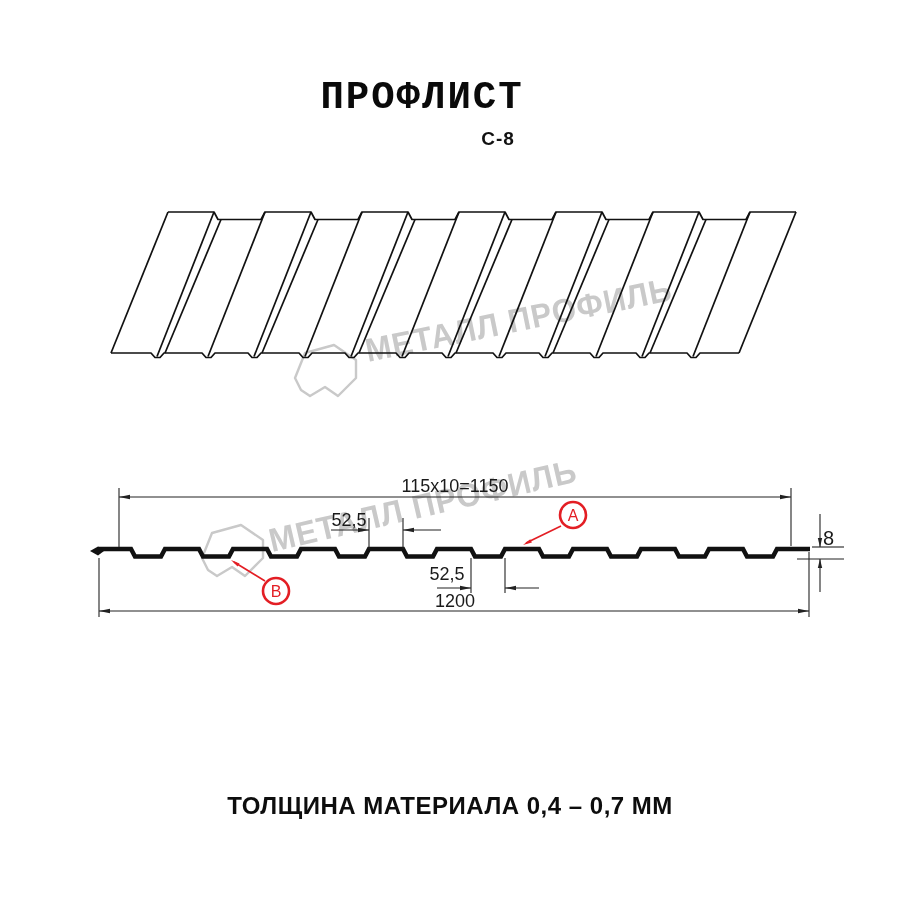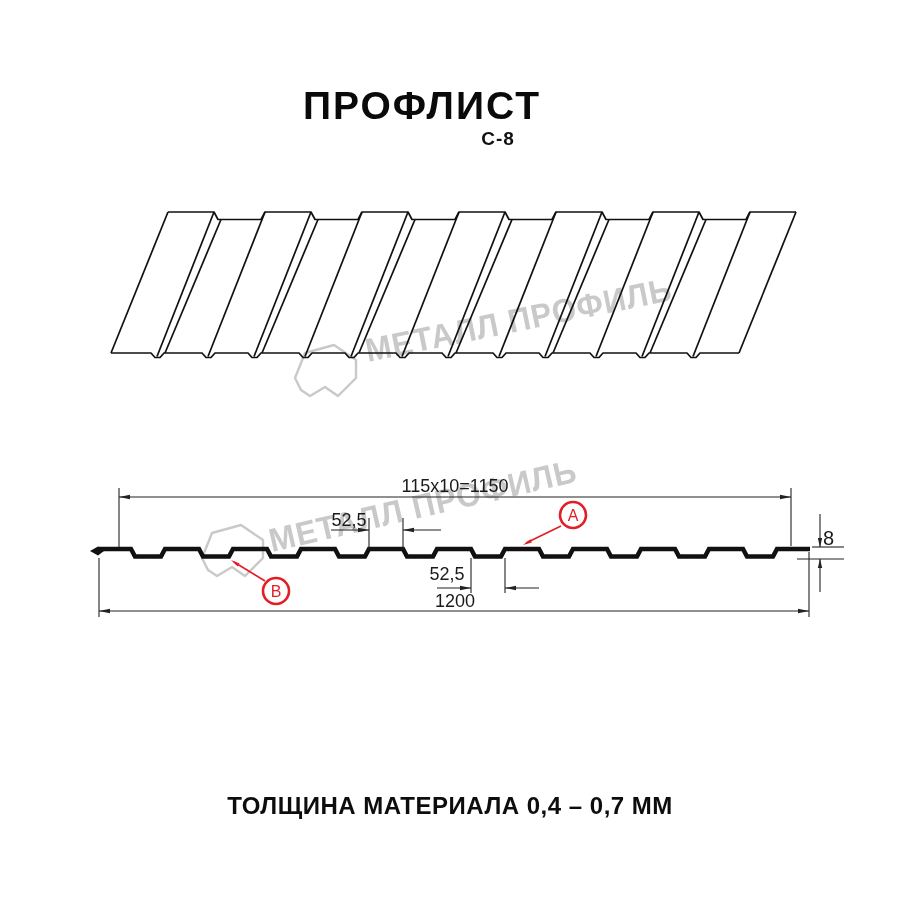--- a/index.html
+++ b/index.html
@@ -1,19 +1,19 @@
 <!DOCTYPE html>
 <html><head>
 <meta charset="utf-8">
 <style>
   html,body{margin:0;padding:0;background:#ffffff;width:900px;height:900px;overflow:hidden;
             font-family:"Liberation Sans", sans-serif;}
   .stage{position:relative;width:900px;height:900px;background:#fff;}
-  .title{position:absolute;top:84px;left:0;width:844px;text-align:center;
-         font-size:39px;font-weight:800;letter-spacing:2px;color:#0a0a0a;}
+  .title{position:absolute;top:76px;left:0;width:844px;text-align:center;
+         font-size:39px;font-weight:800;letter-spacing:2px;color:#0a0a0a;font-family:Liberation Mono, monospace;}
   .subtitle{position:absolute;top:128px;left:0;width:900px;text-align:center;
          font-size:19px;font-weight:600;letter-spacing:1px;color:#111;padding-left:48px;}
   .footer{position:absolute;top:792px;left:0;width:900px;text-align:center;
          font-size:24px;font-weight:bold;letter-spacing:0.5px;color:#0d0d0d;}
   svg text{font-family:"Liberation Sans", sans-serif;}
   .dimtxt{font-size:18px;fill:#1a1a1a;}
   .dim8{font-size:20px;fill:#1a1a1a;}
   .wmtxt{font-size:33px;font-weight:bold;fill:#c9c9c9;letter-spacing:1px;}
   .redlbl{font-size:16px;fill:#e31e24;}
 </style>

